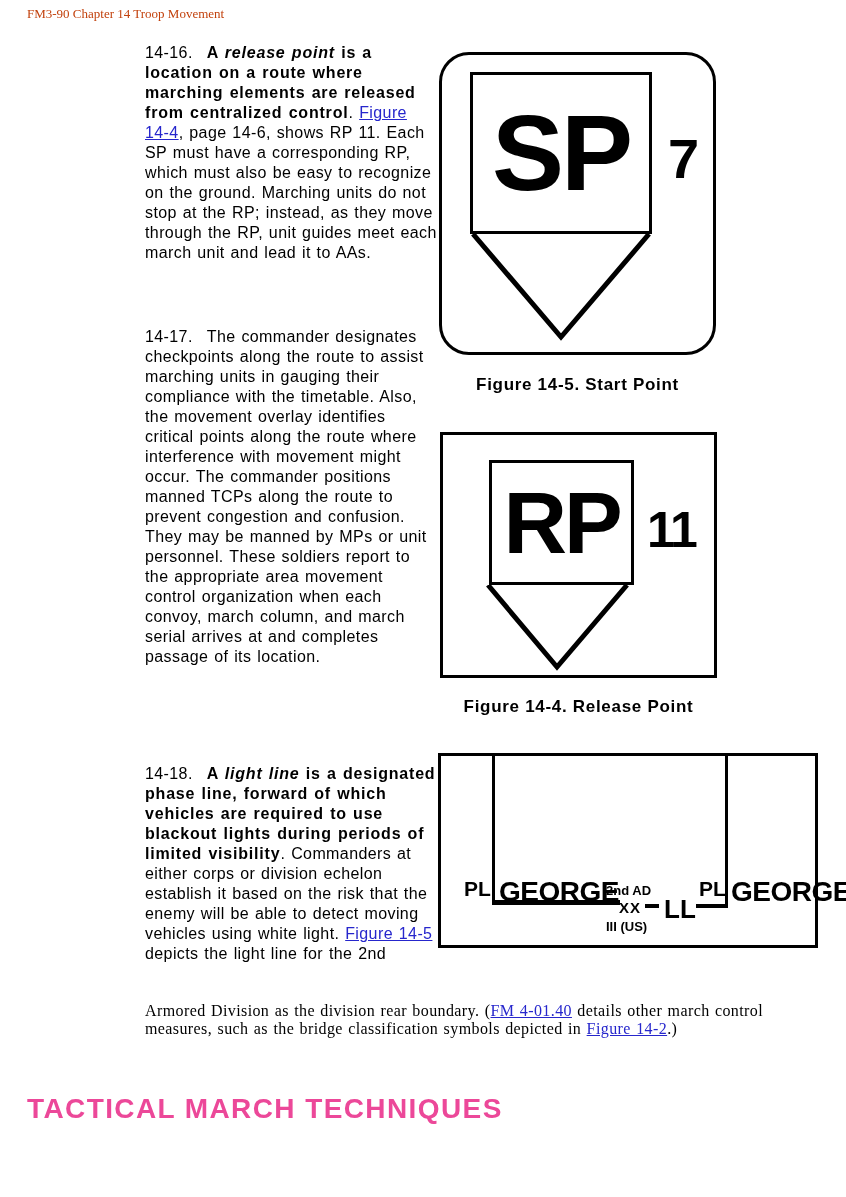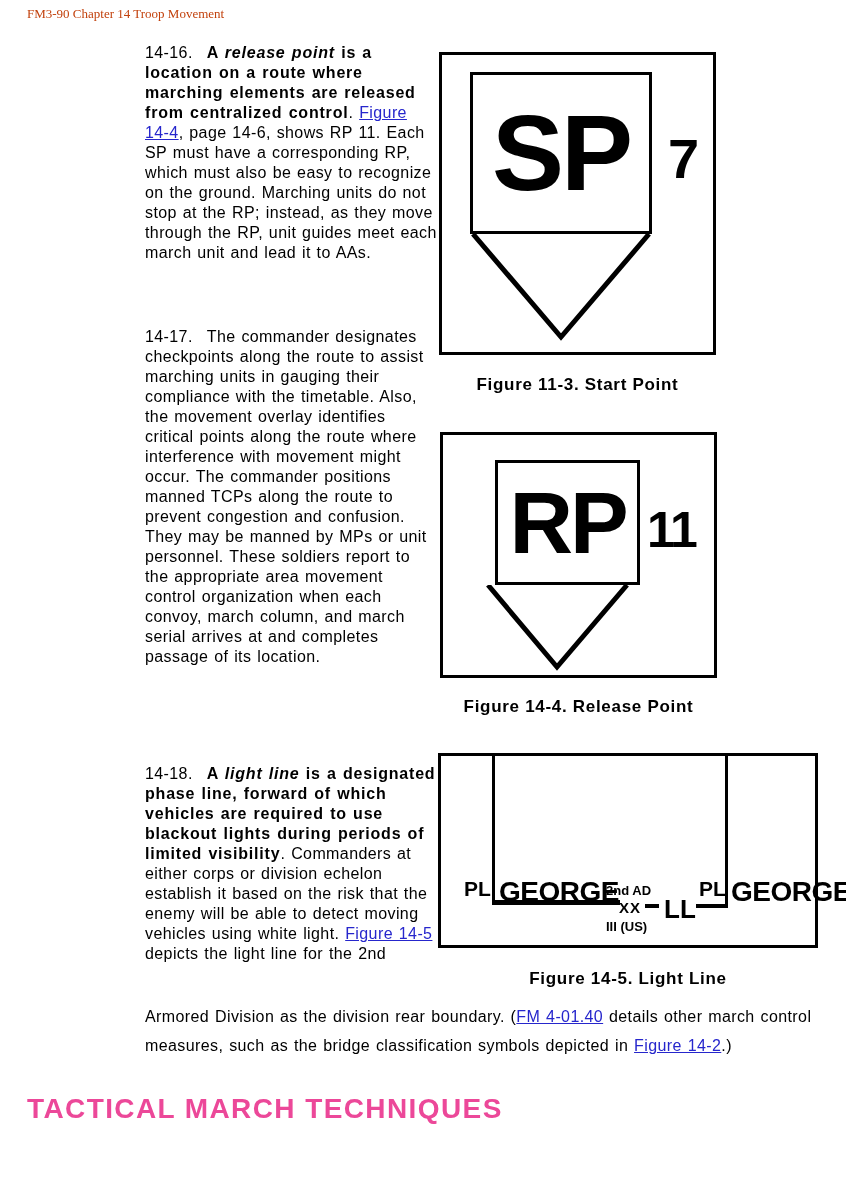--- a/index.html
+++ b/index.html
@@ -12,21 +12,21 @@
     font-family:"Liberation Serif",serif;font-size:13px;color:#c2410c;
   }
   .body-text{
     position:absolute;font-size:16px;line-height:20px;
     letter-spacing:0.4px;word-spacing:1px;text-align:left;margin:0;
   }
   .pnum{padding-right:14px;}
   .lead{font-weight:bold;letter-spacing:0.8px;text-align:center;}
   .lead i{font-style:italic;}
   a.link{color:#2626cc;text-decoration:underline;cursor:pointer;}
-  .cont-text{line-height:29px;}
+  .cont-text{line-height:18px;font-family:Liberation Serif, serif;}
   .section-heading{
     position:absolute;left:27px;top:1093px;margin:0;
     font-size:28px;font-weight:bold;letter-spacing:1.4px;color:#ec4899;
   }
   
   .figbox{position:absolute;border:3px solid #000;background:#fff;box-sizing:border-box;}
   .figcaption{
     position:absolute;font-size:17px;font-weight:bold;letter-spacing:0.7px;
     text-align:center;color:#000;
   }
@@ -59,33 +59,33 @@
   <p class="body-text" style="left:145px;top:43px;width:292px;"><span class="pnum">14-16.</span><span class="lead"><span>A </span><i>release point</i><span> is a location on a route where marching elements are released from centralized control</span></span><span>. </span><a class="link" href="#">Figure 14-4</a><span>, page 14-6, shows RP 11. Each SP must have a corresponding RP, which must also be easy to recognize on the ground. Marching units do not stop at the RP; instead, as they move through the RP, unit guides meet each march unit and lead it to AAs.</span></p>
 
   <p class="body-text" style="left:145px;top:327px;width:292px;"><span class="pnum">14-17.</span><span>The commander designates checkpoints along the route to assist marching units in gauging their compliance with the timetable. Also, the movement overlay identifies critical points along the route where interference with movement might occur. The commander positions manned TCPs along the route to prevent congestion and confusion. They may be manned by MPs or unit personnel. These soldiers report to the appropriate area movement control organization when each convoy, march column, and march serial arrives at and completes passage of its location.</span></p>
 
   <p class="body-text" style="left:145px;top:764px;width:296px;"><span class="pnum">14-18.</span><span class="lead"><span>A </span><i>light line</i><span> is a designated phase line, forward of which vehicles are required to use blackout lights during periods of limited visibility</span></span><span>. Commanders at either corps or division echelon establish it based on the risk that the enemy will be able to detect moving vehicles using white light. </span><a class="link" href="#">Figure 14-5</a><span> depicts the light line for the 2nd</span></p>
 
   <p class="body-text cont-text" style="left:145px;top:1002px;width:670px;"><span>Armored Division as the division rear boundary. (</span><a class="link" href="#">FM 4-01.40</a><span> details other march control measures, such as the bridge classification symbols depicted in </span><a class="link" href="#">Figure 14-2</a><span>.)</span></p>
 
   <h1 class="section-heading">TACTICAL MARCH TECHNIQUES</h1>
 
-  <div class="figbox" style="left:439px;top:52px;width:277px;height:303px;">
+  <div class="figbox" style="left:439px;top:52px;width:277px;height:303px;border-radius:30px;">
     <div class="sym-square" style="left:28px;top:17px;width:182px;height:162px;">
       <span class="sym-letters" style="font-size:108px;">SP</span>
     </div>
     <span class="sym-number" style="left:226px;top:76px;font-size:56px;">7</span>
     <svg class="sym-v" style="left:28px;top:179px;" width="182" height="108" viewBox="0 0 182 108">
       <polyline points="3,0 91,103 179,0" fill="none" stroke="#000" stroke-width="5"></polyline>
     </svg>
   </div>
-  <div class="figcaption" style="left:439px;top:375px;width:277px;">Figure 11-3. Start Point</div>
+  <div class="figcaption" style="left:439px;top:375px;width:277px;">Figure 14-5. Start Point</div>
 
   <div class="figbox" style="left:440px;top:432px;width:277px;height:246px;">
-    <div class="sym-square" style="left:52px;top:25px;width:145px;height:125px;">
+    <div class="sym-square" style="left:46px;top:25px;width:145px;height:125px;">
       <span class="sym-letters" style="font-size:88px;">RP</span>
     </div>
     <span class="sym-number" style="left:204px;top:70px;font-size:50px;letter-spacing:-2px;">11</span>
     <svg class="sym-v" style="left:42px;top:150px;" width="145" height="86" viewBox="0 0 145 86">
       <polyline points="3,0 72,82 142,0" fill="none" stroke="#000" stroke-width="5"></polyline>
     </svg>
   </div>
   <div class="figcaption" style="left:440px;top:697px;width:277px;">Figure 14-4. Release Point</div>
 
   <div class="figbox" style="left:438px;top:753px;width:380px;height:195px;">
@@ -96,15 +96,14 @@
     <span class="ll-label ll-name" style="left:58px;top:122px;">GEORGE</span>
     <span class="ll-label ll-small" style="left:165px;top:128px;">2nd AD</span>
     <span class="ll-label ll-xx" style="left:178px;top:144px;">XX</span>
     <span class="ll-label ll-small" style="left:165px;top:164px;">III (US)</span>
     <div class="ll-dash" style="left:204px;top:148px;width:14px;"></div>
     <span class="ll-label ll-ll" style="left:223px;top:140px;">LL</span>
     <div class="ll-dash" style="left:255px;top:148px;width:32px;"></div>
     <span class="ll-label ll-pl" style="left:258px;top:122px;">PL</span>
     <span class="ll-label ll-name" style="left:290px;top:122px;">GEORGE</span>
   </div>
-  <div class="figcaption" style="left:438px;top:969px;width:380px;">Figure 14-5. Light Line</div>
 
 </div>
 
 </body></html>

